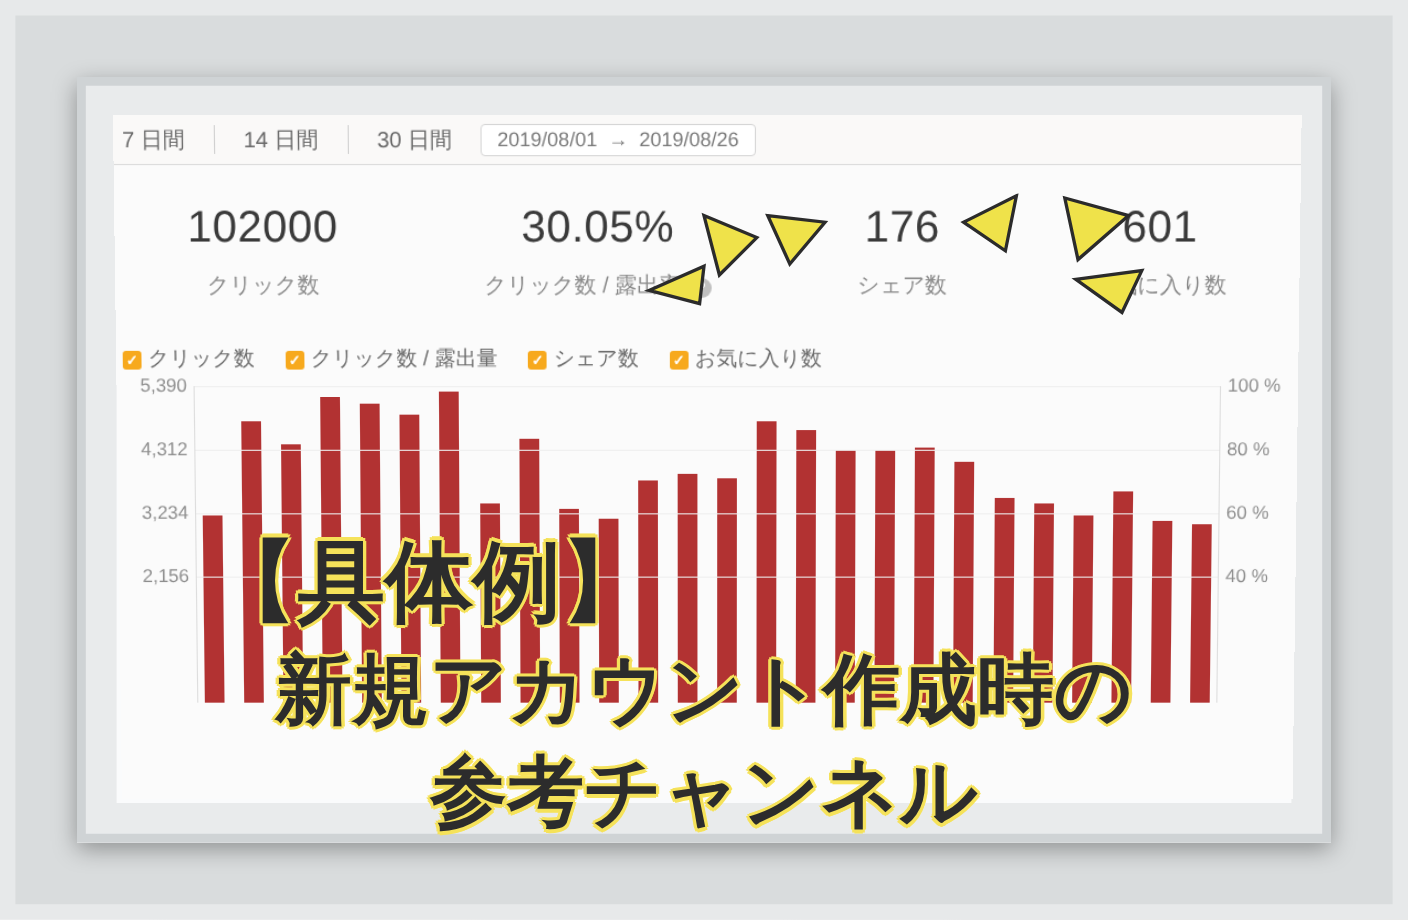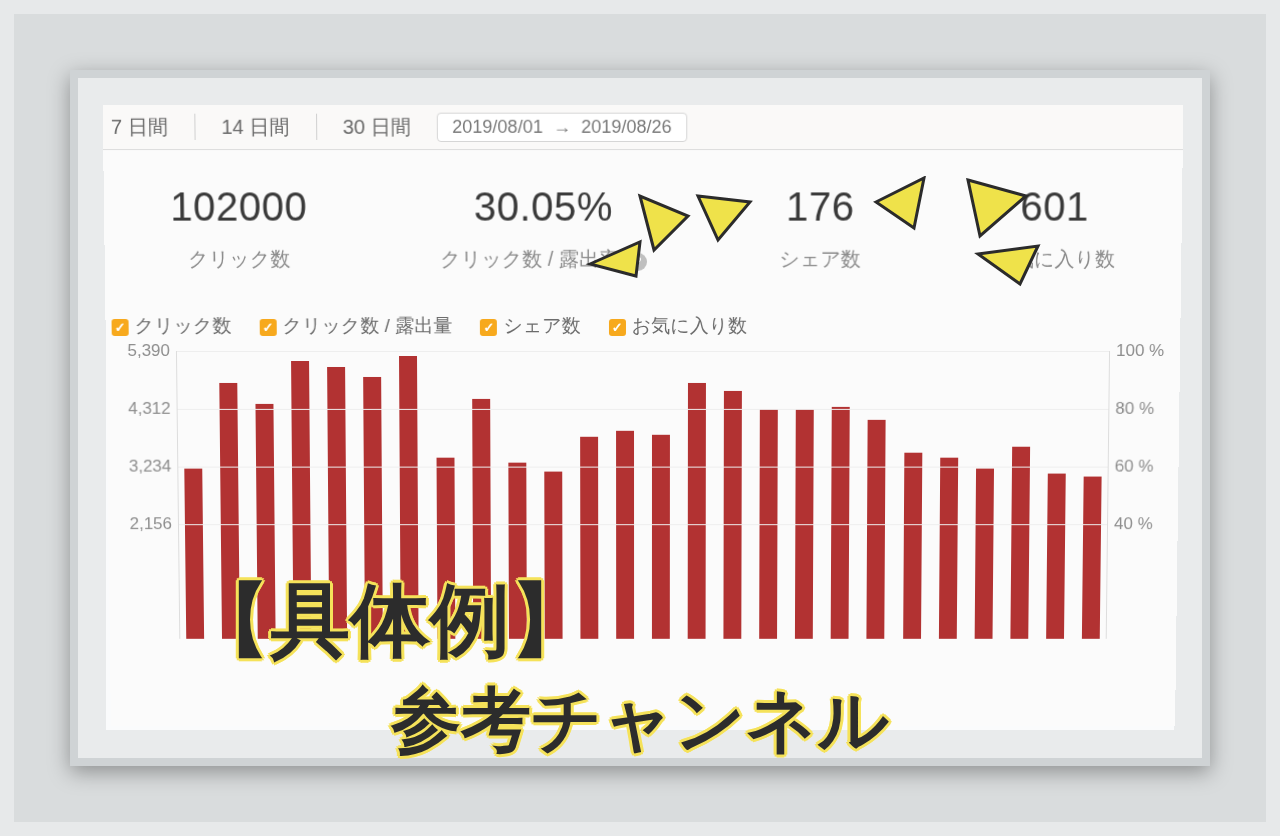--- a/index.html
+++ b/index.html
@@ -190,15 +190,16 @@
     <polygon points="60,6 74,60 108,26" fill="#efe24a" stroke="#2b2b2b" stroke-width="3"></polygon>
   </svg>
   <svg class="burst" style="left:870px;top:176px;width:220px;height:130px" viewBox="0 0 220 130">
     <polygon points="6,26 54,2 44,52" fill="#efe24a" stroke="#2b2b2b" stroke-width="3"></polygon>
     <polygon points="98,4 156,20 110,60" fill="#efe24a" stroke="#2b2b2b" stroke-width="3"></polygon>
     <polygon points="108,78 168,70 150,108" fill="#efe24a" stroke="#2b2b2b" stroke-width="3"></polygon>
   </svg>
 
   <div class="headline">
     <div class="hl line1">【具体例】</div>
+    <div class="hl">新規アカウント作成時の</div>
     <div class="hl line4">参考チャンネル</div>
   </div>
 </div>
 
 </body></html>

